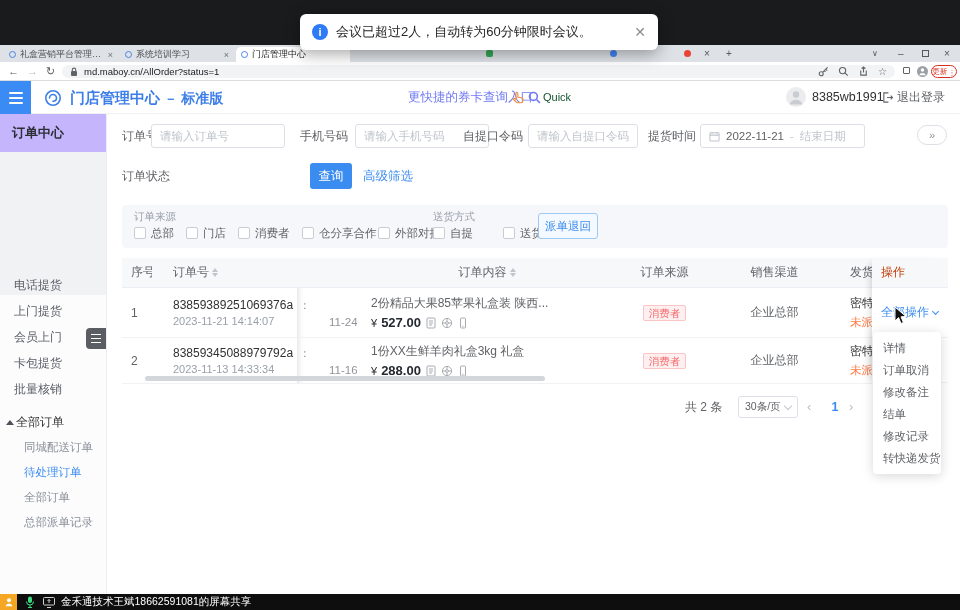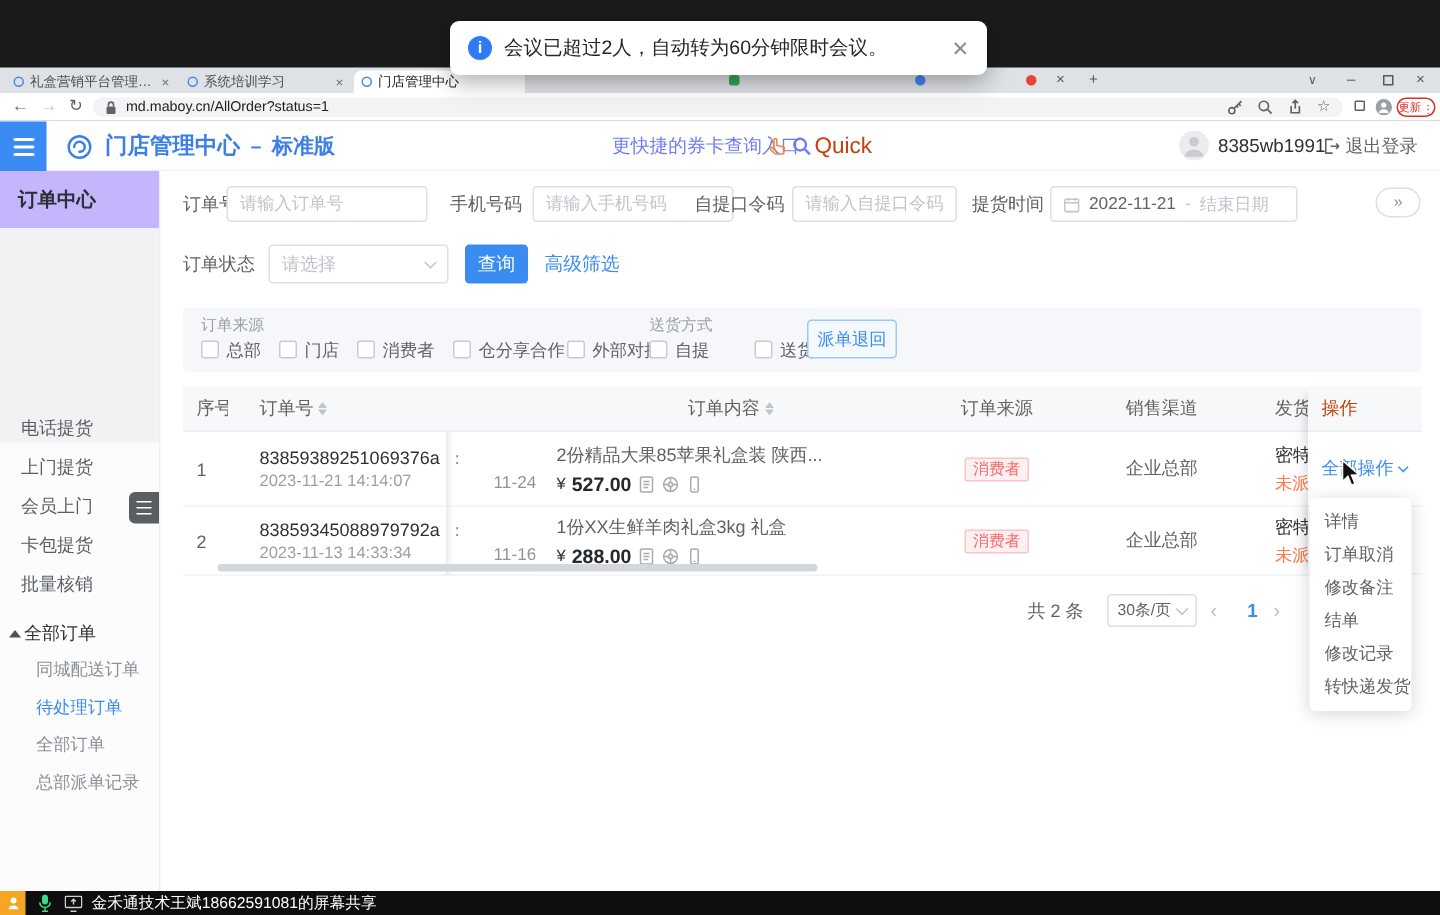--- a/index.html
+++ b/index.html
@@ -34,21 +34,21 @@
   
   .app{position:absolute;left:0;top:36px;width:960px;height:513px;background:#fff}
   .appheader{position:absolute;left:0;top:0;width:100%;height:33px;background:#fff;
              border-bottom:1px solid #eef0f2}
   .hamburger{position:absolute;left:0;top:0;width:31px;height:33px;background:#3a8bf4;
              display:flex;flex-direction:column;justify-content:center;align-items:center;gap:3px}
   .hamburger i{display:block;width:14px;height:2px;background:#fff;border-radius:1px}
   .apptitle{position:absolute;left:70px;top:0;height:33px;line-height:33px;
             font-size:15px;font-weight:bold;color:#3d7fe8;white-space:nowrap}
   .promo{position:absolute;left:408px;top:0;height:33px;line-height:33px;font-size:12.5px;color:#707bf4}
-  .quick{position:absolute;left:543px;top:0;height:33px;line-height:33px;font-size:15px;color:#c2410c}
+  .quick{position:absolute;left:543px;top:0;height:33px;line-height:33px;font-size:11px;color:#14532d}
   .uname{position:absolute;left:812px;top:0;height:33px;line-height:33px;font-size:12.5px;color:#303133}
   .logout{position:absolute;left:882px;top:0;height:33px;line-height:33px;font-size:12px;color:#606266;
           display:flex;align-items:center;gap:4px}
 
   
   .sidebar{position:absolute;left:0;top:33px;width:107px;bottom:0;background:#fcfcfd;border-right:1px solid #eceef0}
   .side-gray{position:absolute;left:0;top:0;width:100%;height:181px;background:#f1f2f4}
   .side-section{position:absolute;left:0;top:0;width:100%;height:38px;line-height:38px;background:#c4b5fd;
                 font-size:13px;font-weight:bold;color:#2b2f36;padding-left:12px}
   .side-item{position:absolute;left:0;width:100%;height:26px;line-height:26px;font-size:12px;
@@ -317,24 +317,20 @@
             </svg>
             <span>2022-11-21</span>
             <span style="color:#c0c4cc">-</span>
             <span style="color:#c0c4cc">结束日期</span>
           </div>
           <div class="expandpill" style="top:1px">»</div>
         </div>
 
         <div class="abs" style="left:0;top:49px;right:0;height:26px">
           <span class="flabel" style="left:15px;height:26px;line-height:26px">订单状态</span>
-          <div class="selbox" style="left:72px;width:120px">
-            <span>请选择</span>
-            <span class="chev"></span>
-          </div>
           <button class="btn-primary" style="left:203px">查询</button>
           <span class="linkblue abs" style="left:256px;line-height:26px">高级筛选</span>
         </div>
 
         <div class="panel">
           <span class="plabel" style="left:12px">订单来源</span>
           <label class="ckitem" style="left:12px">
             <span class="ckbox"></span>
             <span>总部</span>
           </label>

